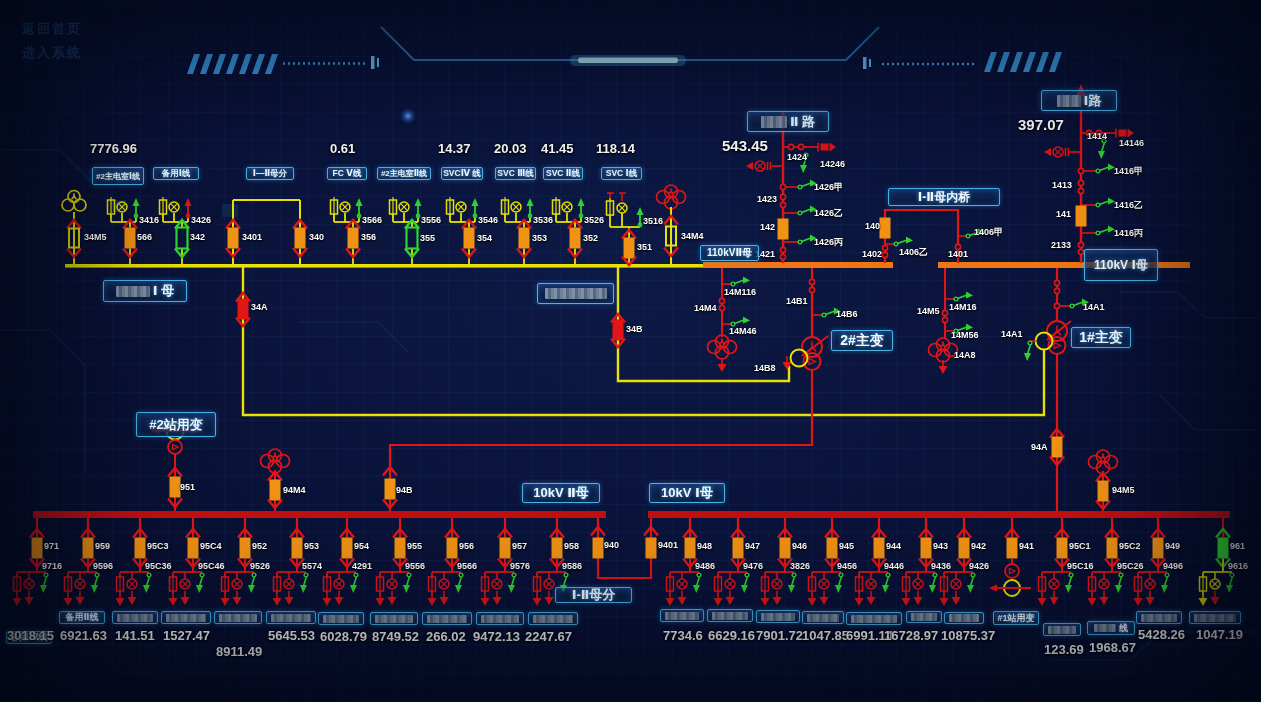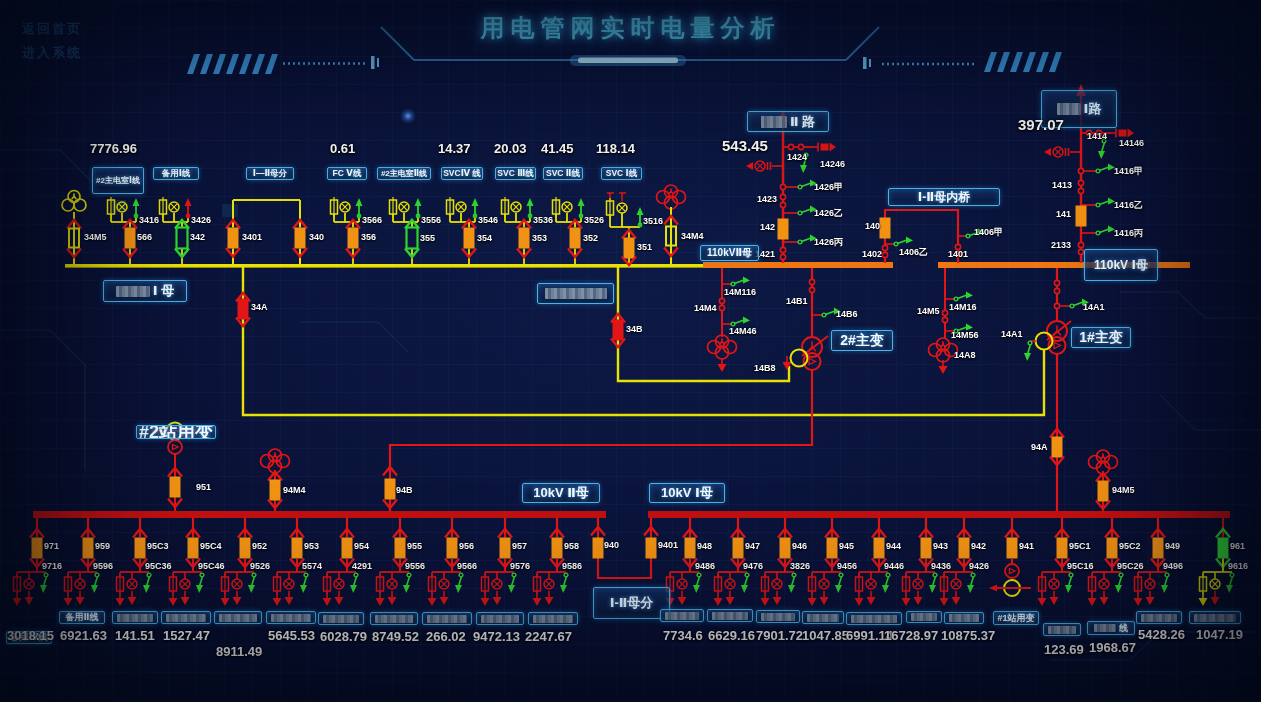--- a/index.html
+++ b/index.html
@@ -538,32 +538,31 @@
     <use href="#bay10" x="1062" y="548"></use>
           <use href="#bay10" x="1112" y="548"></use>
           <use href="#bay10" x="1158" y="548"></use>
     <use href="#bay10g" x="1223" y="548"></use>
   </g>
 </g>
 </svg>
 
 <div class="layer">
 
-  <div class="title">用电管网实时电量分析</div>
   <div class="navlink" style="top:20px">返回首页</div>
   <div class="navlink" style="top:44px">进入系统</div>
 
   <span class="val" style="left:90px;top:141px">7776.96</span>
   <span class="val" style="left:330px;top:141px">0.61</span>
   <span class="val" style="left:438px;top:141px">14.37</span>
   <span class="val" style="left:494px;top:141px">20.03</span>
   <span class="val" style="left:541px;top:141px">41.45</span>
   <span class="val" style="left:596px;top:141px">118.14</span>
 
-  <div class="lbox" style="left:92px;top:167px;width:52px;height:27px;font-size:8px">#2主电室Ⅰ线</div>
+  <div class="lbox" style="left:92px;top:167px;width:52px;height:18px;font-size:8px">#2主电室Ⅰ线</div>
   <div class="lbox" style="left:153px;top:167px;width:46px;height:13px;font-size:8.5px">备用Ⅰ线</div>
   <div class="lbox" style="left:246px;top:167px;width:48px;height:13px;font-size:8.5px">Ⅰ—Ⅱ母分</div>
   <div class="lbox" style="left:327px;top:167px;width:40px;height:13px;font-size:8.5px">FC Ⅴ线</div>
   <div class="lbox" style="left:377px;top:167px;width:54px;height:13px;font-size:8px">#2主电室Ⅱ线</div>
   <div class="lbox" style="left:441px;top:167px;width:42px;height:13px;font-size:8.5px">SVCⅣ 线</div>
   <div class="lbox" style="left:495px;top:167px;width:41px;height:13px;font-size:8.5px">SVC Ⅲ线</div>
   <div class="lbox" style="left:543px;top:167px;width:40px;height:13px;font-size:8.5px">SVC Ⅱ线</div>
   <div class="lbox" style="left:601px;top:167px;width:41px;height:13px;font-size:8.5px">SVC Ⅰ线</div>
 
   <span class="dev" style="left:139px;top:215px">3416</span>
@@ -596,21 +595,21 @@
   </div>
   <div class="lbox" style="left:537px;top:283px;width:77px;height:21px">
     <span class="redact" style="width:62px;height:11px"></span>
   </div>
 
   <div class="lbox" style="left:747px;top:111px;width:82px;height:21px;font-size:13px">
     <span class="redact" style="width:26px;height:12px"></span>
     <span>Ⅱ 路</span>
   </div>
   <span class="val val-lg" style="left:722px;top:137px">543.45</span>
-  <div class="lbox" style="left:1041px;top:90px;width:76px;height:38px;font-size:13px">
+  <div class="lbox" style="left:1041px;top:90px;width:76px;height:21px;font-size:13px">
     <span class="redact" style="width:24px;height:12px"></span>
     <span>Ⅰ路</span>
   </div>
   <span class="val val-lg" style="left:1018px;top:116px">397.07</span>
 
   <span class="dev" style="left:787px;top:152px">1424</span>
   <span class="dev" style="left:820px;top:159px">14246</span>
   <span class="dev" style="left:814px;top:181px">1426甲</span>
   <span class="dev" style="left:757px;top:194px">1423</span>
   <span class="dev" style="left:814px;top:207px">1426乙</span>
@@ -646,26 +645,26 @@
   <div class="lbox" style="left:1071px;top:327px;width:60px;height:21px;font-size:14px">1#主变</div>
 
   <span class="dev" style="left:724px;top:287px">14M116</span>
   <span class="dev" style="left:694px;top:303px">14M4</span>
   <span class="dev" style="left:729px;top:326px">14M46</span>
   <span class="dev" style="left:949px;top:302px">14M16</span>
   <span class="dev" style="left:917px;top:306px">14M5</span>
   <span class="dev" style="left:951px;top:330px">14M56</span>
   <span class="dev" style="left:954px;top:350px">14A8</span>
 
-  <div class="lbox" style="left:136px;top:425px;width:80px;height:14px;font-size:18px">#2站用变</div>
+  <div class="lbox" style="left:136px;top:412px;width:80px;height:25px;font-size:13px">#2站用变</div>
   <div class="lbox" style="left:522px;top:483px;width:78px;height:20px;font-size:13px">10kV Ⅱ母</div>
   <div class="lbox" style="left:649px;top:483px;width:76px;height:20px;font-size:13px">10kV Ⅰ母</div>
-  <div class="lbox" style="left:593px;top:587px;width:77px;height:32px;font-size:13px">Ⅰ-Ⅱ母分</div>
+  <div class="lbox" style="left:555px;top:587px;width:77px;height:16px;font-size:13px">Ⅰ-Ⅱ母分</div>
   <div class="lbox" style="left:993px;top:611px;width:46px;height:14px;font-size:9px">#1站用变</div>
-  <span class="dev" style="left:196px;top:482px">951</span>
+  <span class="dev" style="left:180px;top:482px">951</span>
   <span class="dev" style="left:283px;top:485px">94M4</span>
   <span class="dev" style="left:396px;top:485px">94B</span>
   <span class="dev" style="left:1031px;top:442px">94A</span>
   <span class="dev" style="left:1112px;top:485px">94M5</span>
   <span class="dev" style="left:604px;top:540px">940</span>
   <span class="dev" style="left:658px;top:540px">9401</span>
 
   <span class="dev" style="left:44px;top:541px">971</span>
       <span class="dev" style="left:42px;top:561px">9716</span>
   <span class="dev" style="left:95px;top:541px">959</span>

